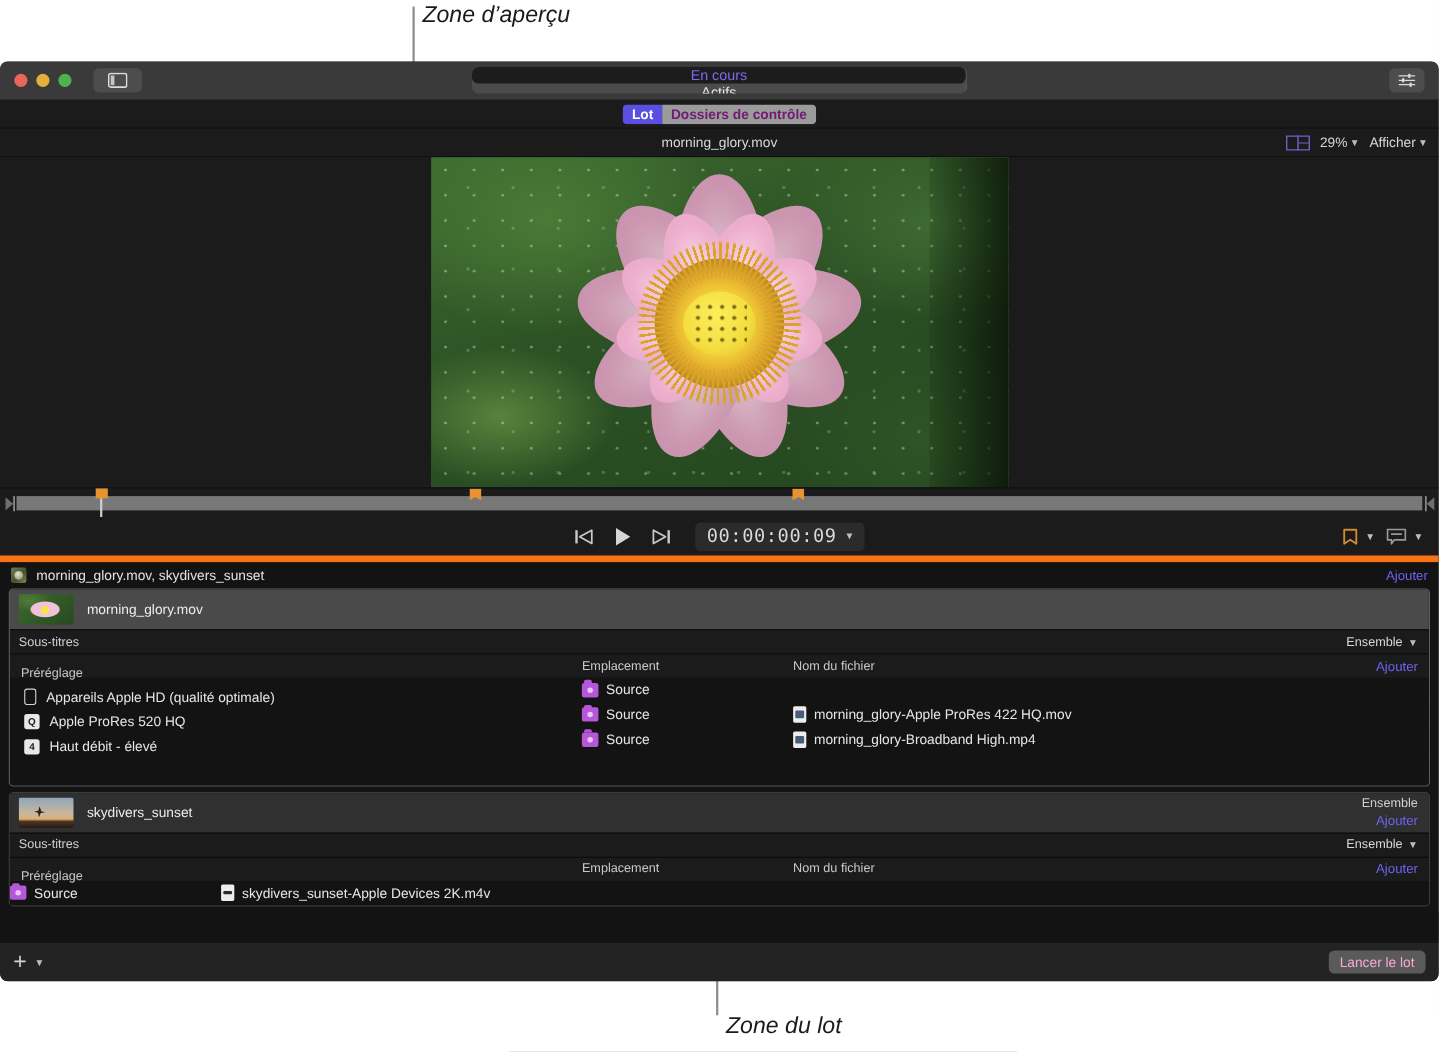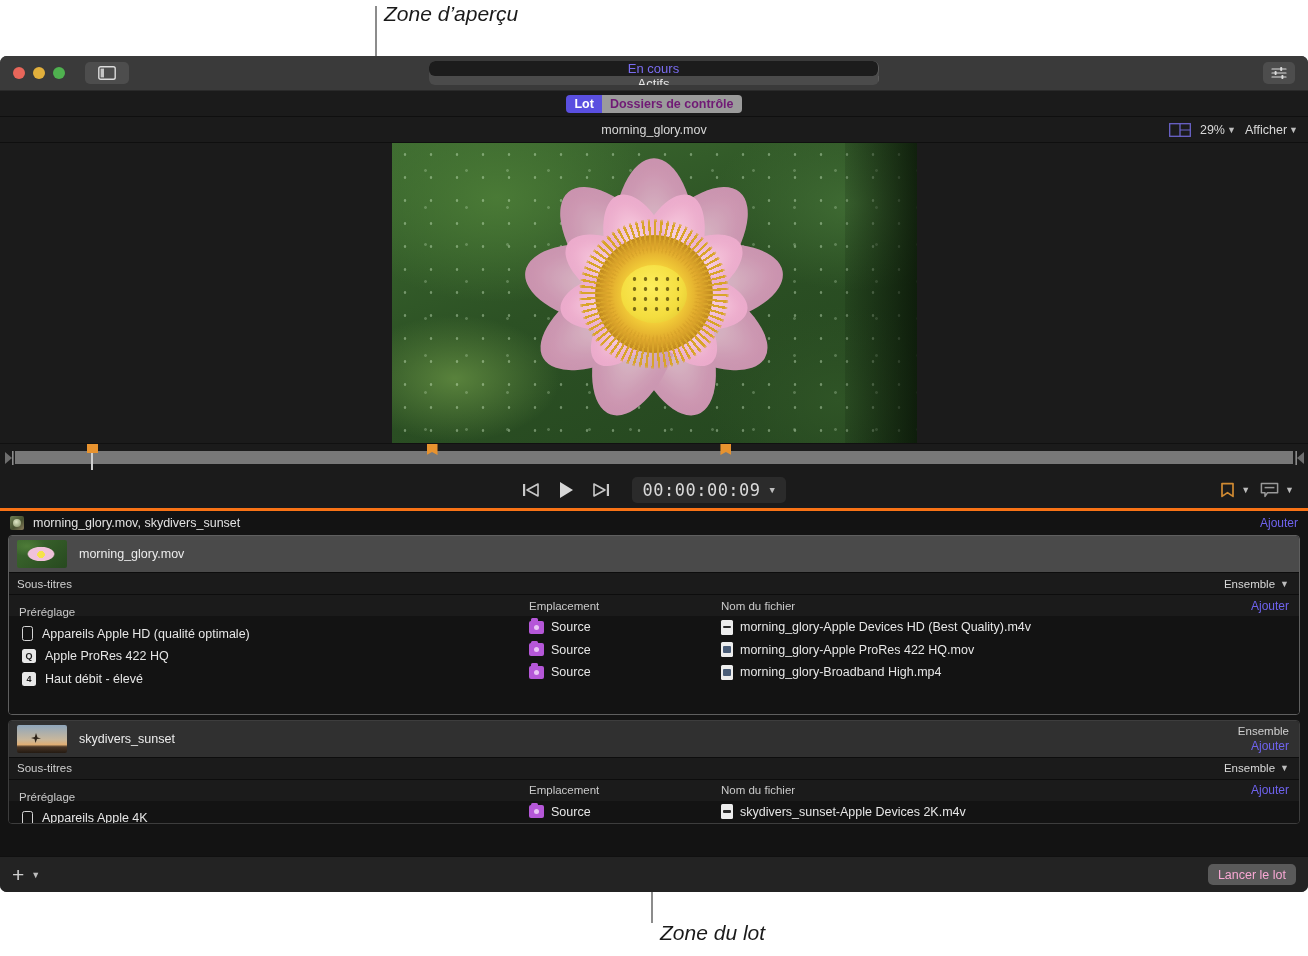--- a/index.html
+++ b/index.html
@@ -245,21 +245,21 @@
     clip-path: polygon(0 0, 100% 0, 100% 100%, 50% 72%, 0 100%);
   }
 
   
   .transport {
     height: 40px;
     background: #1b1b1b;
     display: flex; align-items: center; justify-content: center;
     position: relative;
     flex: 0 0 40px;
-    border-bottom: 3px solid #f97316;
+    border-bottom: 6px solid #f97316;
   }
   .transport-btns { display: flex; align-items: center; gap: 16px; }
   .tbtn { display: flex; align-items: center; justify-content: center; }
   .timecode {
     margin-left: 22px;
     background: #2b2b2b;
     border-radius: 5px;
     height: 26px;
     padding: 0 10px;
     display: flex; align-items: center; gap: 7px;
@@ -661,32 +661,26 @@
 
         <div class="out-row">
           <span class="cell c-preset">
             <span class="ic-phone"></span>
             <span>Appareils Apple HD (qualité optimale)</span>
           </span>
           <span class="cell c-loc">
             <span class="ic-folder"></span>
             <span>Source</span>
           </span>
-          <span class="cell c-file">
-            <span class="ic-doc m4v">
-                <span class="glyph"></span>
-              </span>
-            <span>morning_glory-Apple Devices HD (Best Quality).m4v</span>
-          </span>
         </div>
 
         <div class="out-row">
           <span class="cell c-preset">
             <span class="ic-square">Q</span>
-            <span>Apple ProRes 422 HQ</span>
+            <span>Apple ProRes 520 HQ</span>
           </span>
           <span class="cell c-loc">
             <span class="ic-folder"></span>
             <span>Source</span>
           </span>
           <span class="cell c-file">
             <span class="ic-doc">
                 <span class="glyph"></span>
               </span>
             <span>morning_glory-Apple ProRes 422 HQ.mov</span>
@@ -734,24 +728,20 @@
         </div>
 
         <div class="col-head">
           <span class="c-preset">Préréglage</span>
           <span class="c-loc">Emplacement</span>
           <span class="c-file">Nom du fichier</span>
           <span class="link">Ajouter</span>
         </div>
 
         <div class="out-row">
-          <span class="cell c-preset">
-            <span class="ic-phone"></span>
-            <span>Appareils Apple 4K</span>
-          </span>
           <span class="cell c-loc">
             <span class="ic-folder"></span>
             <span>Source</span>
           </span>
           <span class="cell c-file">
             <span class="ic-doc m4v">
                 <span class="glyph"></span>
               </span>
             <span>skydivers_sunset-Apple Devices 2K.m4v</span>
           </span>

